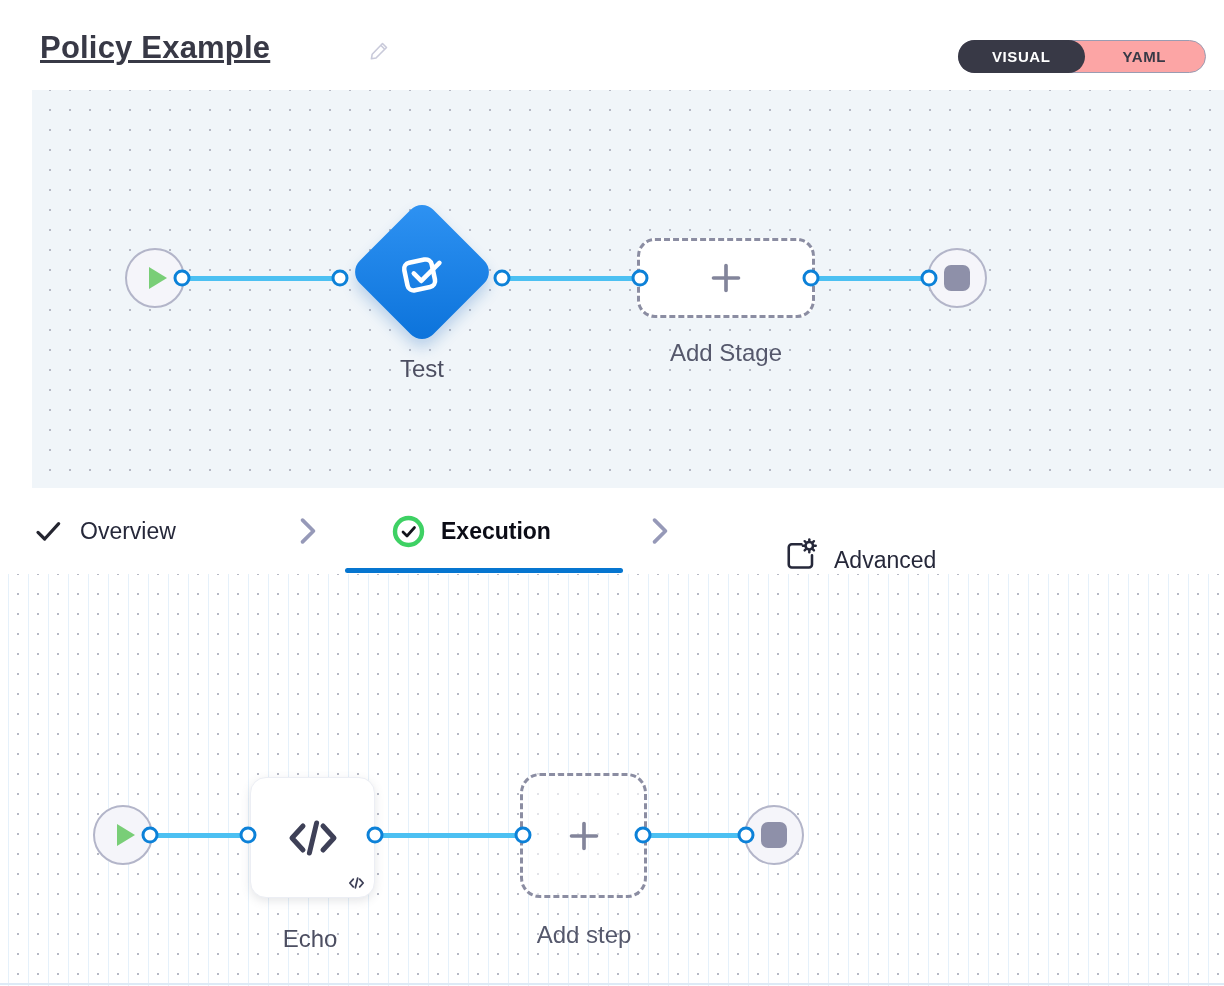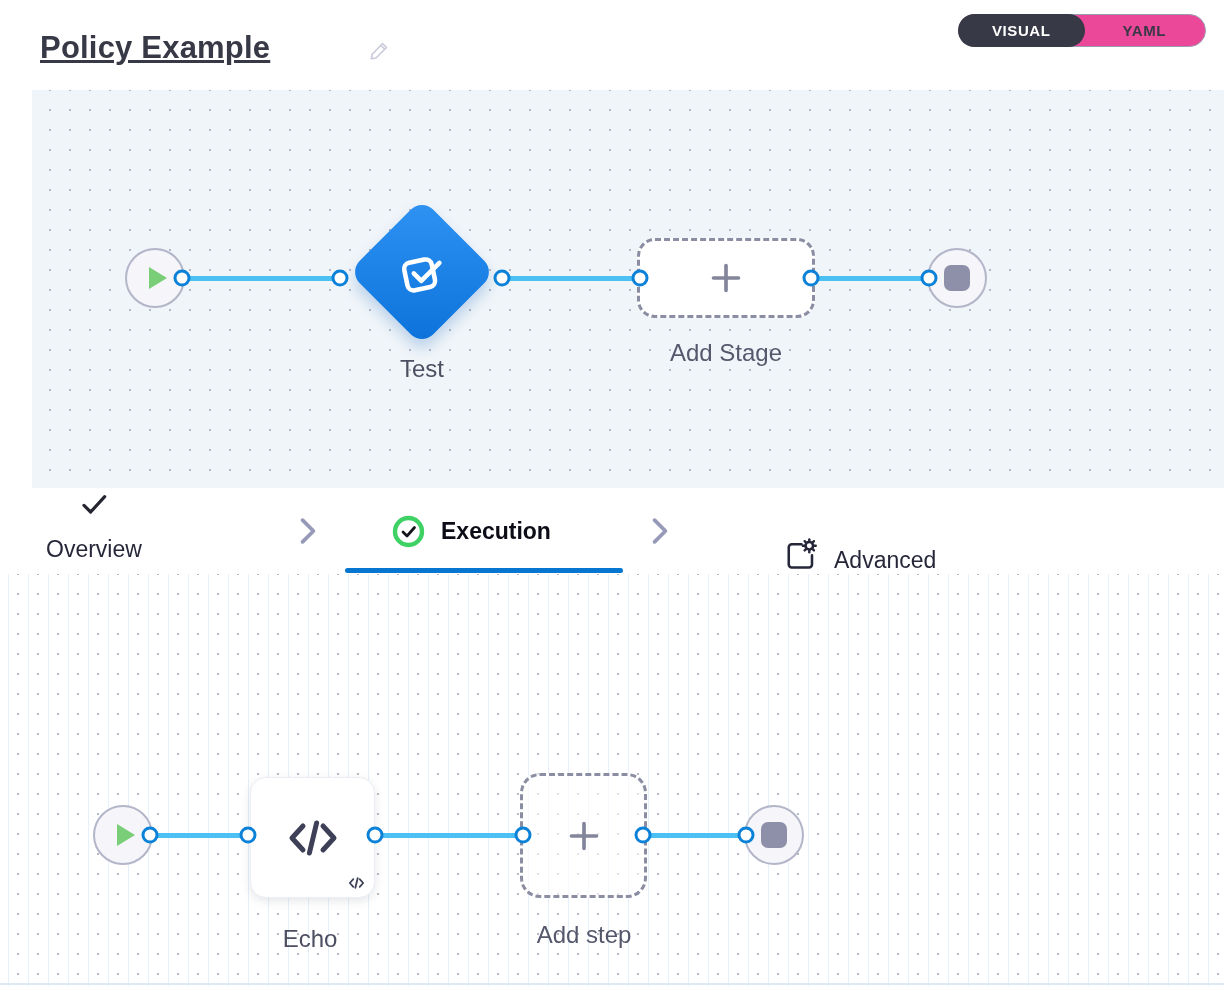--- a/index.html
+++ b/index.html
@@ -4,22 +4,22 @@
 <style>
   * { margin:0; padding:0; box-sizing:border-box; }
   html,body { width:1224px; height:986px; overflow:hidden;
     font-family:"Liberation Sans", sans-serif; background:#fff; }
   .app { position:relative; width:1224px; height:986px; }
 
   
   .header { position:relative; height:90px; background:#fff; }
   .page-title { position:absolute; left:40px; top:30px; font-size:31px; font-weight:700; color:#383946; letter-spacing:.2px;text-decoration:underline; }
   .edit-pencil { position:absolute; left:368px; top:38px; width:24px; height:24px; cursor:pointer; }
-  .view-toggle { position:absolute; right:18px; top:14px; width:248px; height:33px;
-    border:1.5px solid #9a9cb2; border-radius:17px; background:#ec4899; display:flex; align-items:center; }
+  .view-toggle { position:absolute; right:18px; top:40px; width:248px; height:33px;
+    border:1.5px solid #9a9cb2; border-radius:17px; background:#fca5a5; display:flex; align-items:center; }
   .toggle-seg { flex:1; height:33px; display:flex; align-items:center; justify-content:center;
     font-size:15px; font-weight:700; letter-spacing:.6px; color:#383946; cursor:pointer; }
   .toggle-seg.selected { background:#383946; color:#fff; border-radius:17px; margin:-1.5px; height:33px; flex:1.05; }
 
   
   .canvas { position:relative; width:1224px; }
   .canvas-top { height:398px; background-color:#f0f5f9;
     background-image:radial-gradient(circle, #b6b9c5 1.15px, rgba(182,185,197,0) 1.3px);
     background-size:20px 20px; background-position:8px 10px;margin-left:32px; }
   .canvas-bottom { height:412px; background-color:#ffffff;
@@ -119,21 +119,21 @@
     <span class="port" style="left:608px; top:188px;"></span>
     <span class="port" style="left:779px; top:188px;"></span>
     <span class="port" style="left:897px; top:188px;"></span>
 
     <div class="node-label" style="left:390px; top:265px;">Test</div>
     <div class="node-label muted" style="left:694px; top:249px;">Add Stage</div>
   </div>
 
   <div class="tab-bar">
 
-    <div class="tab" style="left:46px;flex-direction:column;">
+    <div class="tab" style="left:32px;">
       <svg width="32" height="32" viewBox="0 0 24 24" fill="none" stroke="#242530" stroke-width="2.4" stroke-linecap="round" stroke-linejoin="round">
         <path d="M4.5 13 l5 5 L20 6.5"></path>
       </svg>
       <span class="tab-label">Overview</span>
     </div>
 
     <svg class="tab-chevron" style="left:296px;" width="24" height="28" viewBox="0 0 12 18" fill="none" stroke="#9699b8" stroke-width="2.4" stroke-linecap="round" stroke-linejoin="round">
       <path d="M2.5 2 l7 7 -7 7"></path>
     </svg>
 

